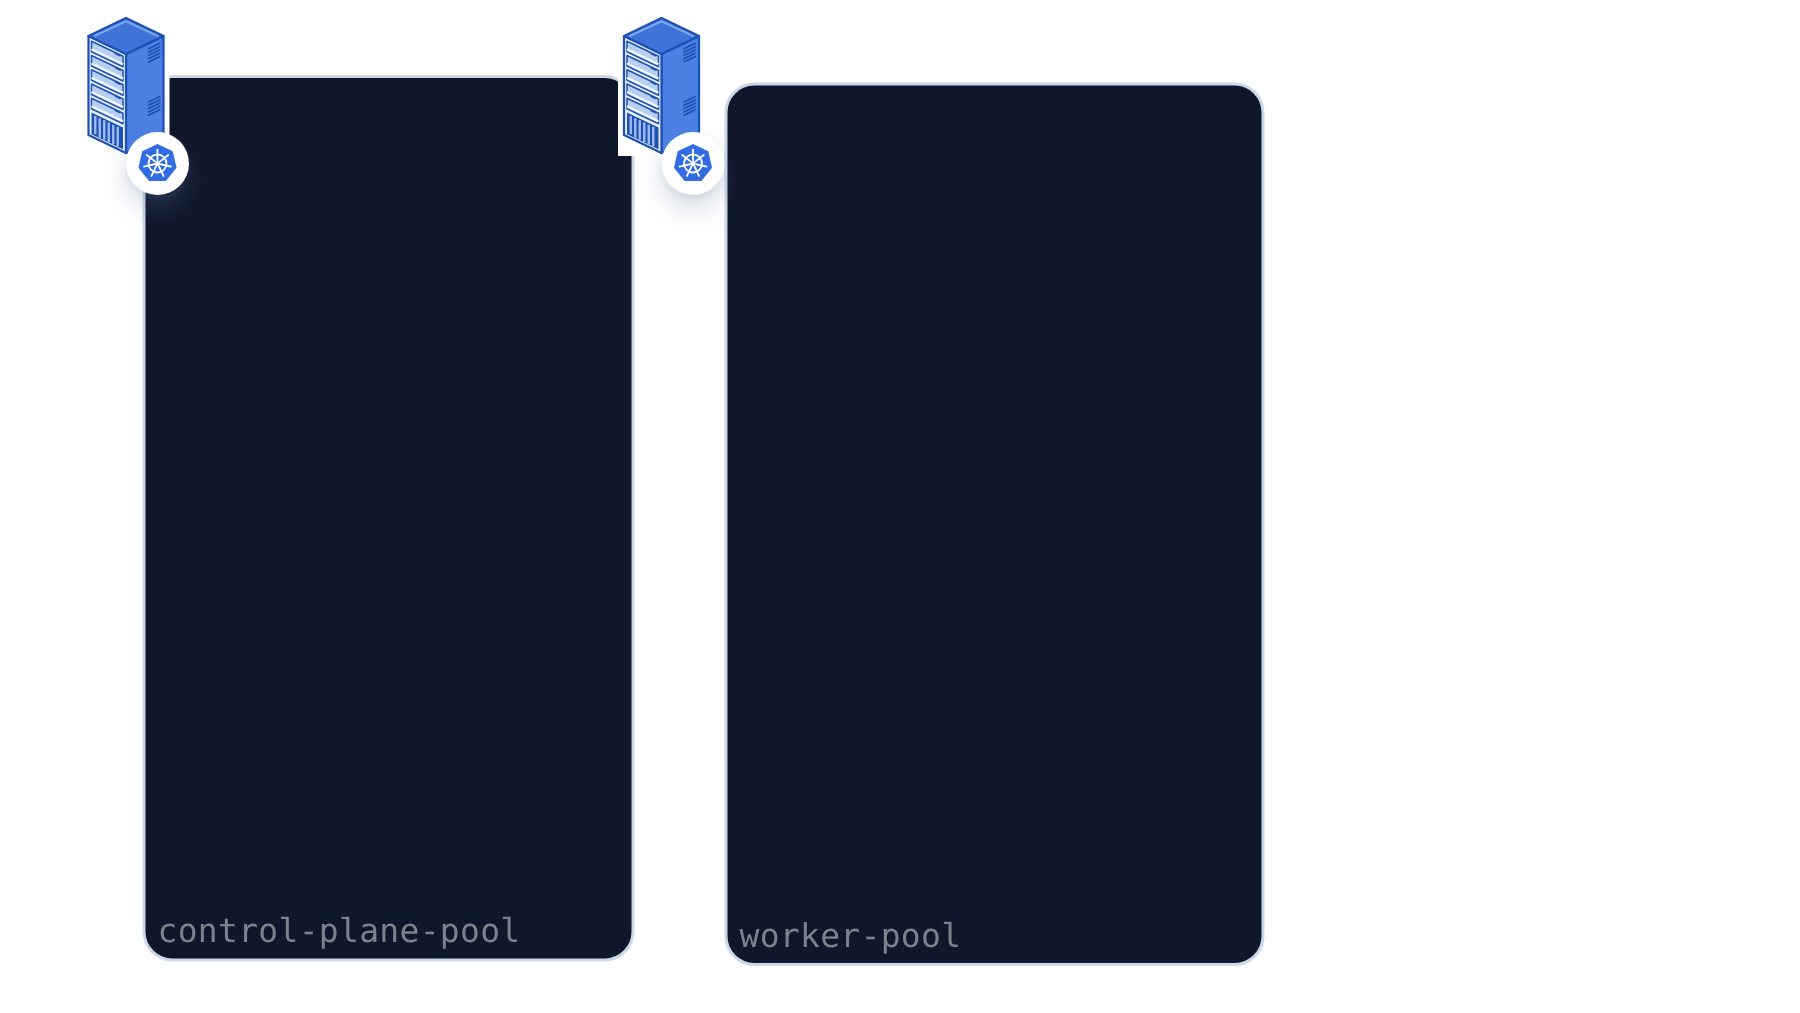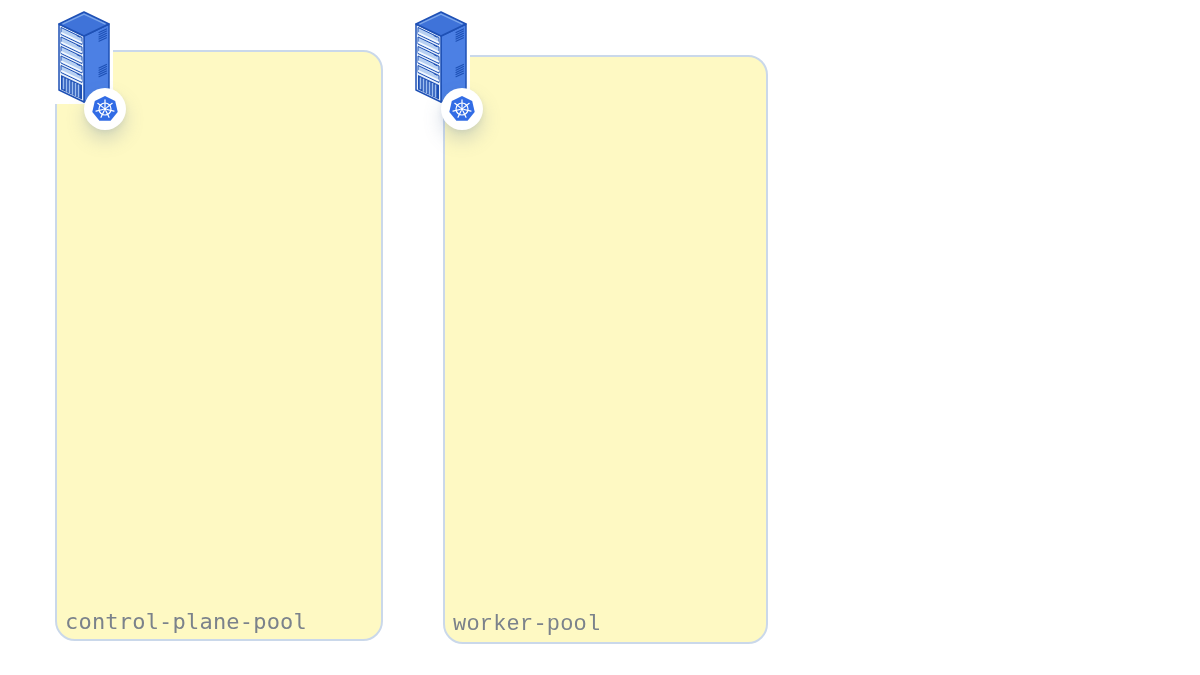--- a/index.html
+++ b/index.html
@@ -1,24 +1,24 @@
 <!DOCTYPE html>
 <html style="--background: #ffffff; --pool-border: #cad8ea; --label-color: #7b828b; --kubernetes-blue: #326ce5; --server-dark: #1e50b5; --server-side: #4c80e4; --server-top: #3f73d9; --server-face: #e9f1fb; --server-bay: #b7d0f2;"><head>
 <meta charset="utf-8">
 <style>
   * { box-sizing: border-box; margin: 0; padding: 0; }
   html, body { width: 1200px; height: 675px; background: var(--background, #ffffff); overflow: hidden; }
   .stage { position: relative; width: 1200px; height: 675px; background: var(--background, #ffffff);
            font-family: "DejaVu Sans Mono", "Liberation Mono", monospace; }
 
   
-  .pool { position: absolute; background: #fef9c3;
-          border: 2px solid var(--pool-border, #cad8ea); border-radius: 20px; }
+  .pool { position: absolute; background: #0f172a;
+          border: 2px solid var(--pool-border, #cad8ea); border-radius: 20px; margin-left: 40px; }
   .pool-1 { left: 55px; top: 50px; width: 328px; height: 591px; }
-  .pool-2 { left: 443px; top: 55px; width: 325px; height: 589px; font-family: Liberation Mono, monospace; }
+  .pool-2 { left: 443px; top: 55px; width: 360px; height: 589px; }
   .pool-label { position: absolute; left: 8px; bottom: 5px;
                 font-size: 22px; letter-spacing: 0.2px;
                 color: var(--label-color, #7b828b); white-space: nowrap; }
 
   
   .node { position: absolute; width: 58px; height: 93px; background: #ffffff; }
   .node-1 { left: 55px; top: 11px; }
   .node-2 { left: 412px; top: 11px; }
   .node svg.server { display: block; width: 58px; height: 93px; overflow: visible; }
 

